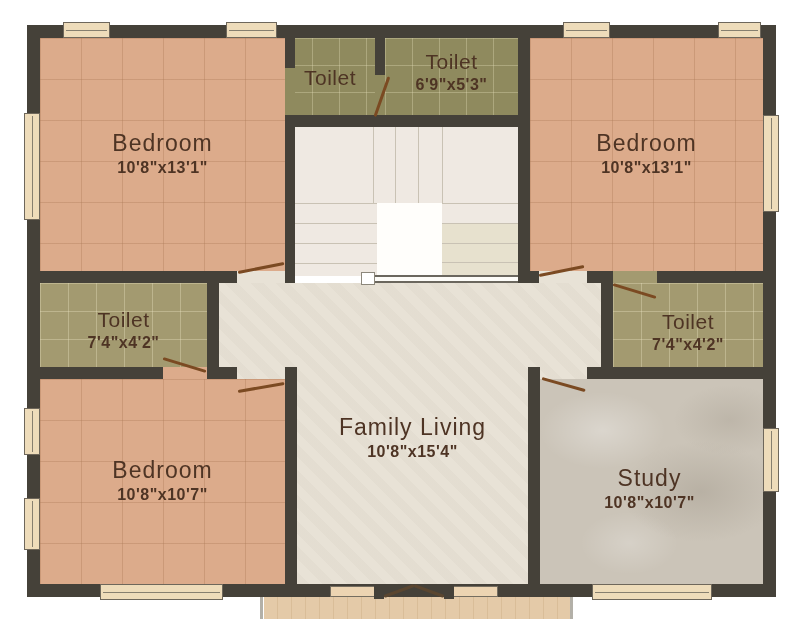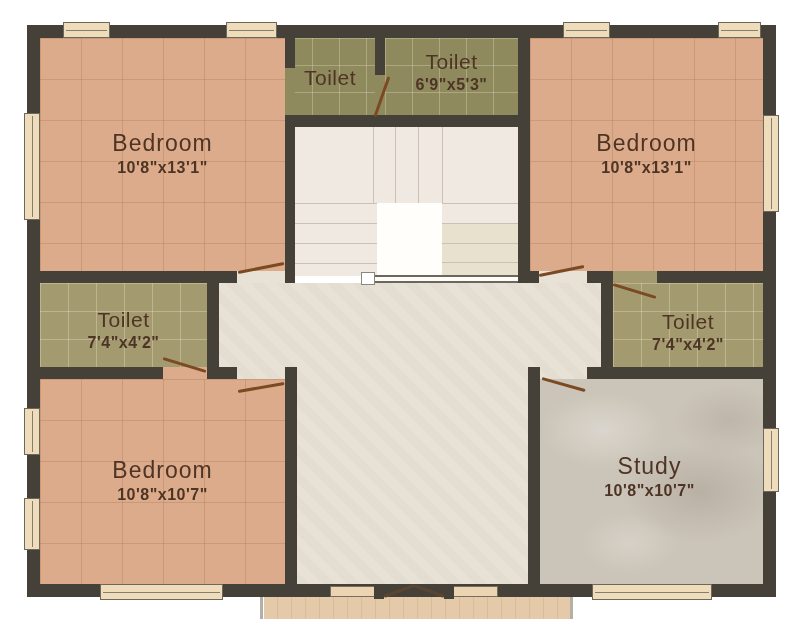--- a/index.html
+++ b/index.html
@@ -165,18 +165,22 @@
     <div class="rdims">7'4"x4'2"</div>
   </div>
   <div class="label" style="left:613px;top:309px;width:150px;">
     <div class="rname-sm">Toilet</div>
     <div class="rdims">7'4"x4'2"</div>
   </div>
   <div class="label" style="left:40px;top:456px;width:245px;">
     <div class="rname">Bedroom</div>
     <div class="rdims">10'8"x10'7"</div>
   </div>
-  <div class="label" style="left:540px;top:452px;width:219px;">
+  <div class="label" style="left:297px;top:413px;width:231px;">
+    <div class="rname">Family Living</div>
+    <div class="rdims">10'8"x15'4"</div>
+  </div>
+  <div class="label" style="left:540px;top:464px;width:219px;">
     <div class="rname">Study</div>
     <div class="rdims">10'8"x10'7"</div>
   </div>
 
 </div>
 
 </body></html>

